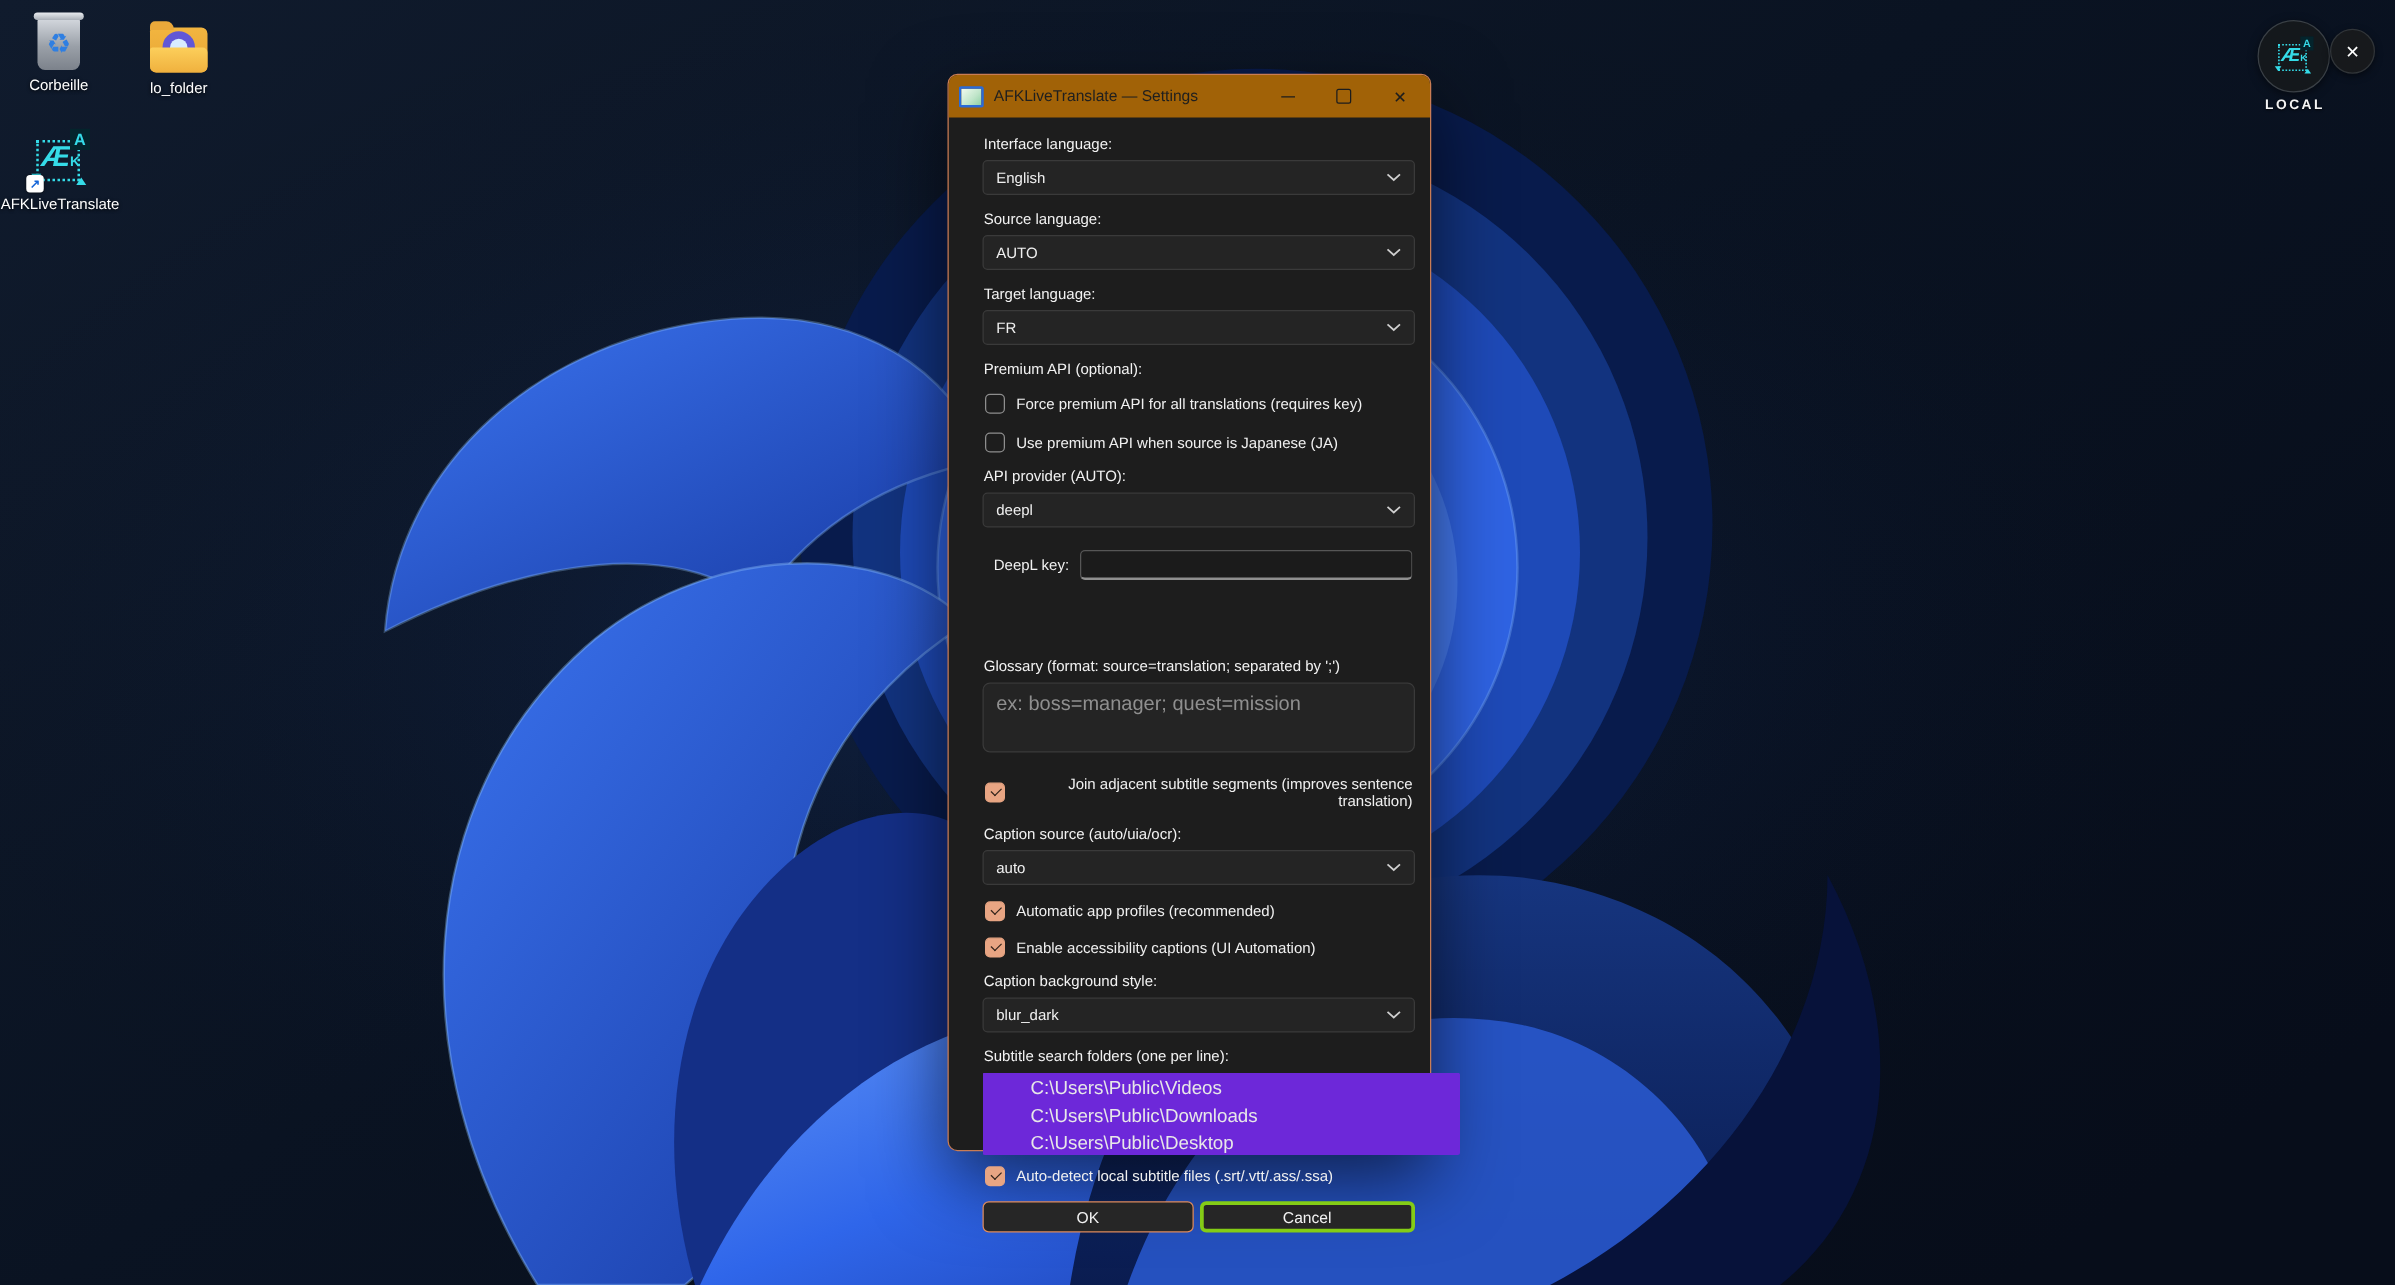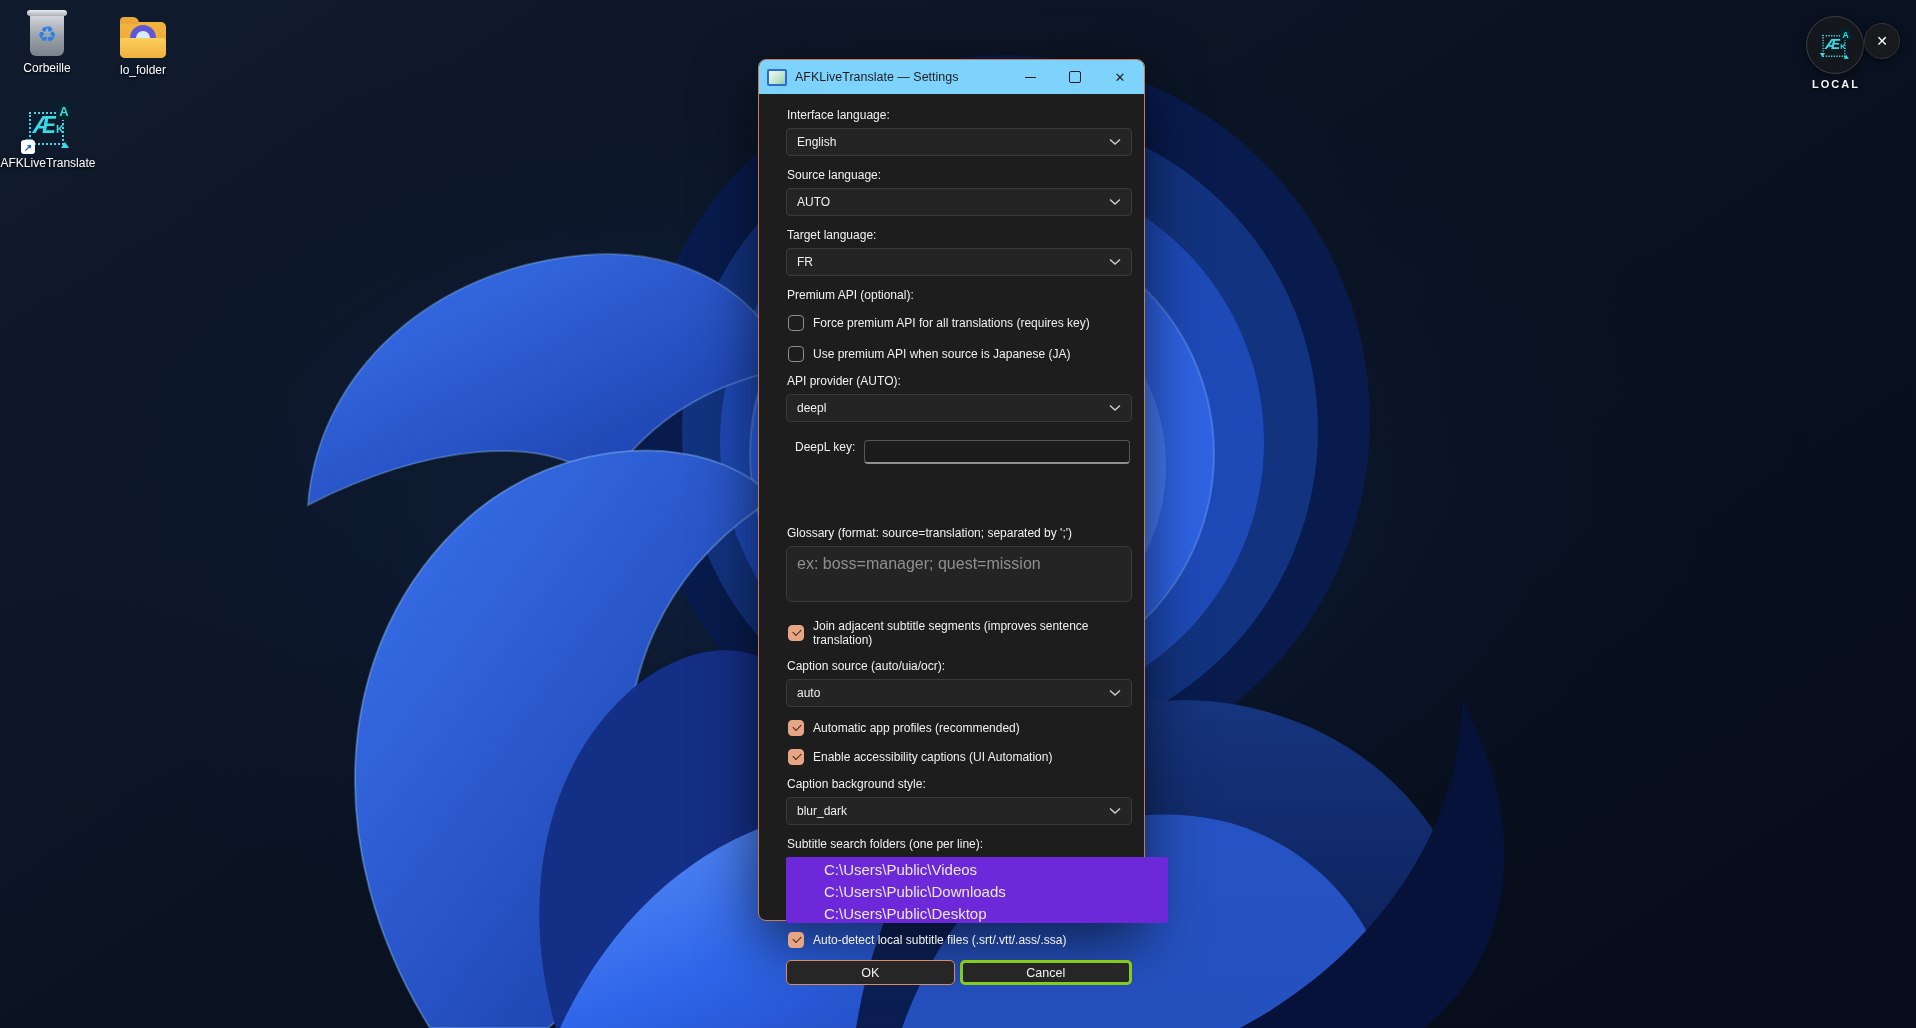--- a/index.html
+++ b/index.html
@@ -38,42 +38,42 @@
   .local-circle{width:56px;height:56px;border-radius:50%;background:#14181c;border:1px solid #3a4046;display:flex;align-items:center;justify-content:center;box-shadow:0 2px 8px rgba(0,0,0,.5);}
   .local-circle .afk-logo{transform:scale(.66);transform-origin:center;}
   .local-label{margin-top:4px;font-size:11px;font-weight:bold;letter-spacing:2px;color:#f4f4f4;text-shadow:0 1px 2px rgba(0,0,0,.8);}
   .overlay-close{position:absolute;z-index:2;left:1864px;top:23px;width:34px;height:34px;border-radius:50%;background:#17191c;border:1px solid #313539;color:#ffffff;font-size:14px;display:flex;align-items:center;justify-content:center;box-shadow:0 2px 6px rgba(0,0,0,.5);}
   
   .dialog{
     position:absolute;z-index:3;left:758px;top:59px;width:387px;height:862px;box-sizing:border-box;
     background:#1d1d1d;border:1px solid #c97c54;border-radius:8px;
     box-shadow:0 22px 60px rgba(0,0,0,.6);color:#f0f0f0;
   }
-  .titlebar{height:34px;background:#7dd3fc;border-radius:7px 7px 0 0;display:flex;align-items:center;padding:0 0 0 8px;}
+  .titlebar{height:34px;background:#a16207;border-radius:7px 7px 0 0;display:flex;align-items:center;padding:0 0 0 8px;}
   .title-ico{width:16px;height:13px;border:2px solid #2a6bd8;border-radius:2px;background:linear-gradient(135deg,#f2fbf0,#bfe5c9 60%,#8fd0a5);margin-right:8px;flex:0 0 auto;}
   .title-text{font-size:12.5px;color:#1f1f1f;flex:1 1 auto;white-space:nowrap;}
   .win-btns{display:flex;align-items:center;gap:29px;padding-right:16px;}
   .win-btn{width:16px;height:16px;display:flex;align-items:center;justify-content:center;color:#1d1d1d;}
   .glyph-min{width:11px;height:0;border-top:1.6px solid #1d1d1d;}
   .glyph-max{width:10px;height:10px;border:1.6px solid #1d1d1d;border-radius:2px;}
   .glyph-close{font-size:13px;line-height:1;color:#1d1d1d;}
   .content{padding:6px 12px 0 11px;margin-left:16px;}
   .flabel{font-size:12px;color:#f2f2f2;margin:12px 2px 6px 1px;}
   .flabel.first{margin-top:8px;}
   .combo{
     height:28px;box-sizing:border-box;background:#242424;border:1px solid #3a3a3a;border-radius:4px;
     display:flex;align-items:center;justify-content:space-between;padding:0 10px;font-size:12px;color:#f0f0f0;
   }
   .chev{display:flex;align-items:center;}
-  .cb-row{display:flex;align-items:center;gap:9px;margin:13px 2px 0 2px;}
+  .cb-row{display:flex;align-items:center;gap:9px;margin:13px 2px 0 2px;text-align:right;}
   .cb{width:16px;height:16px;box-sizing:border-box;border:1px solid #8e8e8e;border-radius:4px;background:transparent;position:relative;flex:0 0 auto;}
   .cb.checked{background:#e8a583;border-color:#e8a583;}
   .cb.checked:after{content:"";position:absolute;left:4px;top:3px;width:7px;height:4px;border-left:1.8px solid #32241b;border-bottom:1.8px solid #32241b;transform:rotate(-45deg);}
   .cb-label{font-size:12px;color:#f0f0f0;}
-  .deepl-row{display:flex;gap:9px;margin:18px 2px 0 9px;}
+  .deepl-row{display:flex;align-items:center;gap:9px;margin:18px 2px 0 9px;}
   .deepl-row .flabel2{font-size:12px;white-space:nowrap;}
   .textfield{
     flex:1 1 auto;height:24px;box-sizing:border-box;background:#1b1b1b;color:#f0f0f0;
     border:1px solid #565656;border-bottom:2px solid #8f8f8f;border-radius:4px;padding:0 8px;font-size:12px;outline:none;
     font-family:"Liberation Sans",sans-serif;
   }
   .spacer{height:50px;}
   .glossary{
     width:100%;height:56px;box-sizing:border-box;background:#242424;border:1px solid #3a3a3a;border-radius:6px;
     resize:none;color:#e8e8e8;font-size:16px;padding:8px 10px;outline:none;font-family:"Liberation Sans",sans-serif;

